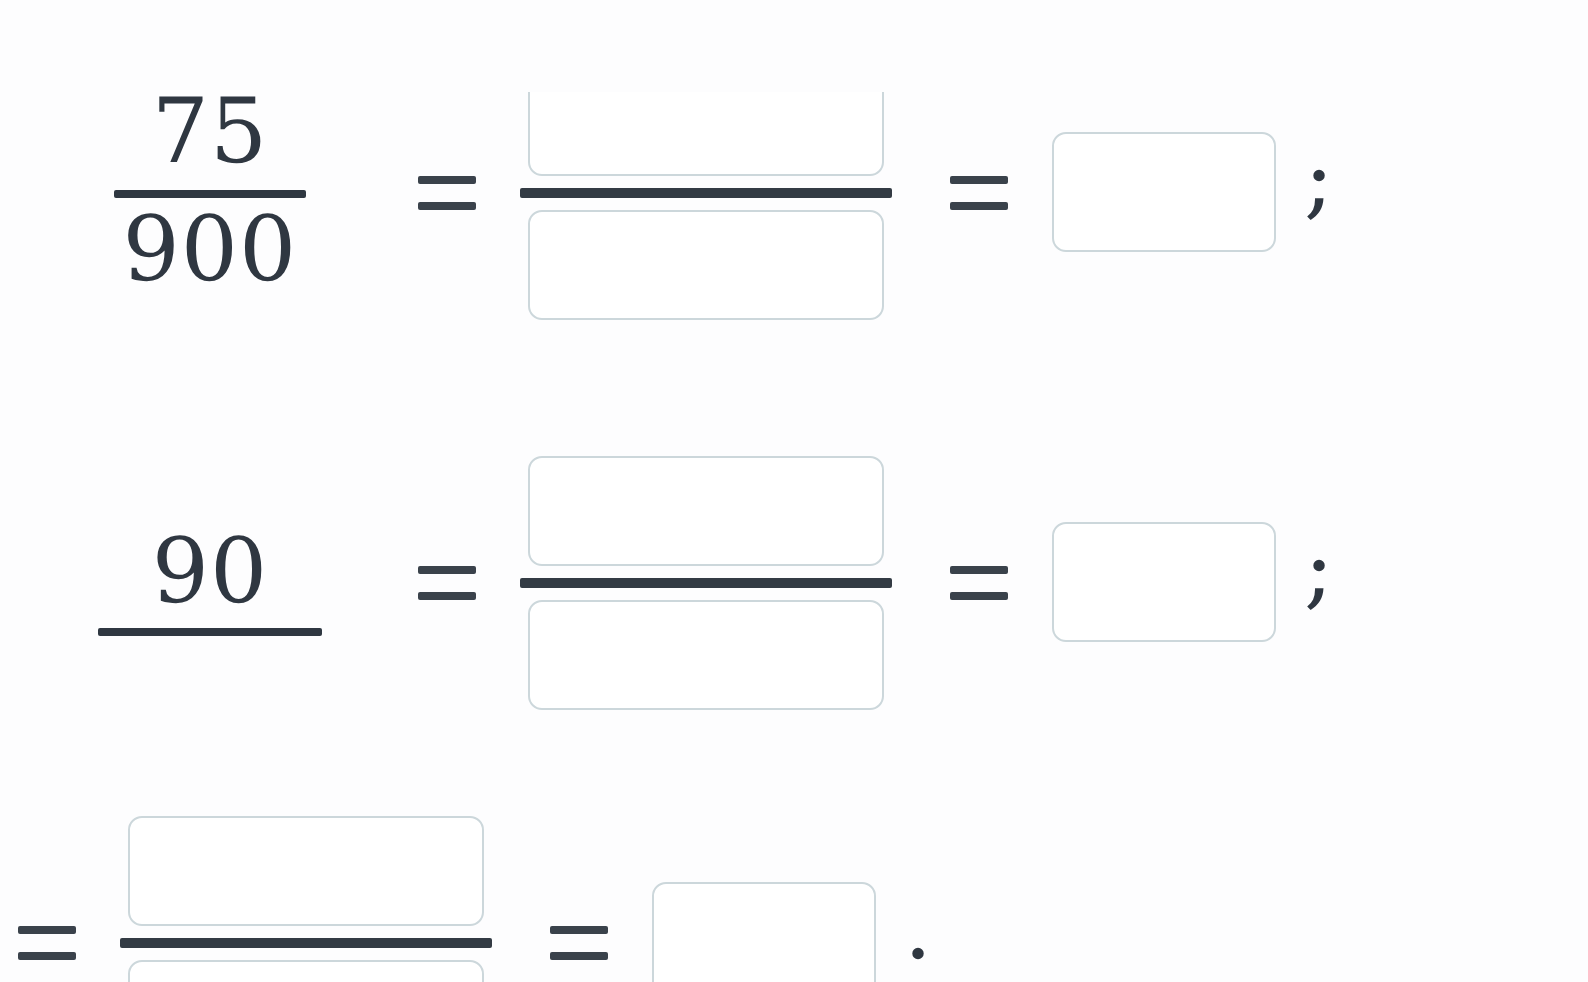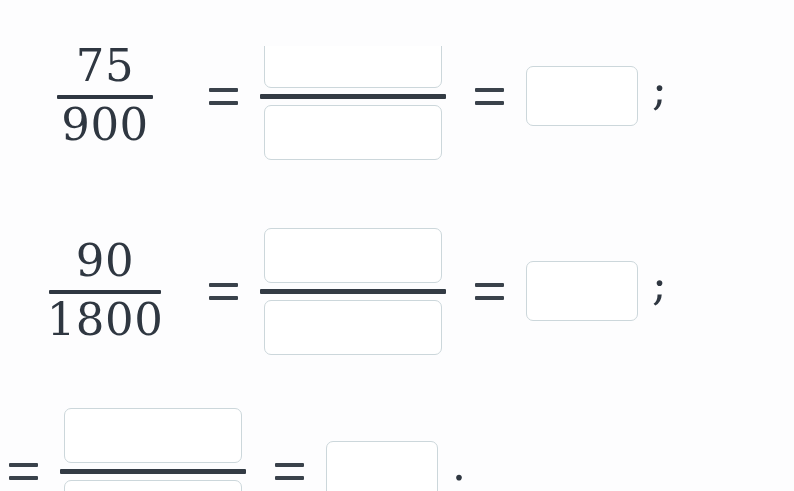--- a/index.html
+++ b/index.html
@@ -161,21 +161,20 @@
     <input class="inbox res-box" type="text" placeholder="" style="">
 
     <span class="punct">;</span>
   </div>
 
   <div class="eq-row" id="row-1">
 
     <div class="num-frac">
       <div class="numer">90</div>
       <div class="vinculum"></div>
-      <div class="denom">1800</div>
     </div>
 
     <div class="equals">
       <div class="bar"></div>
       <div class="bar"></div>
     </div>
 
     <div class="spacer-a"></div>
 
     <div class="box-frac">

